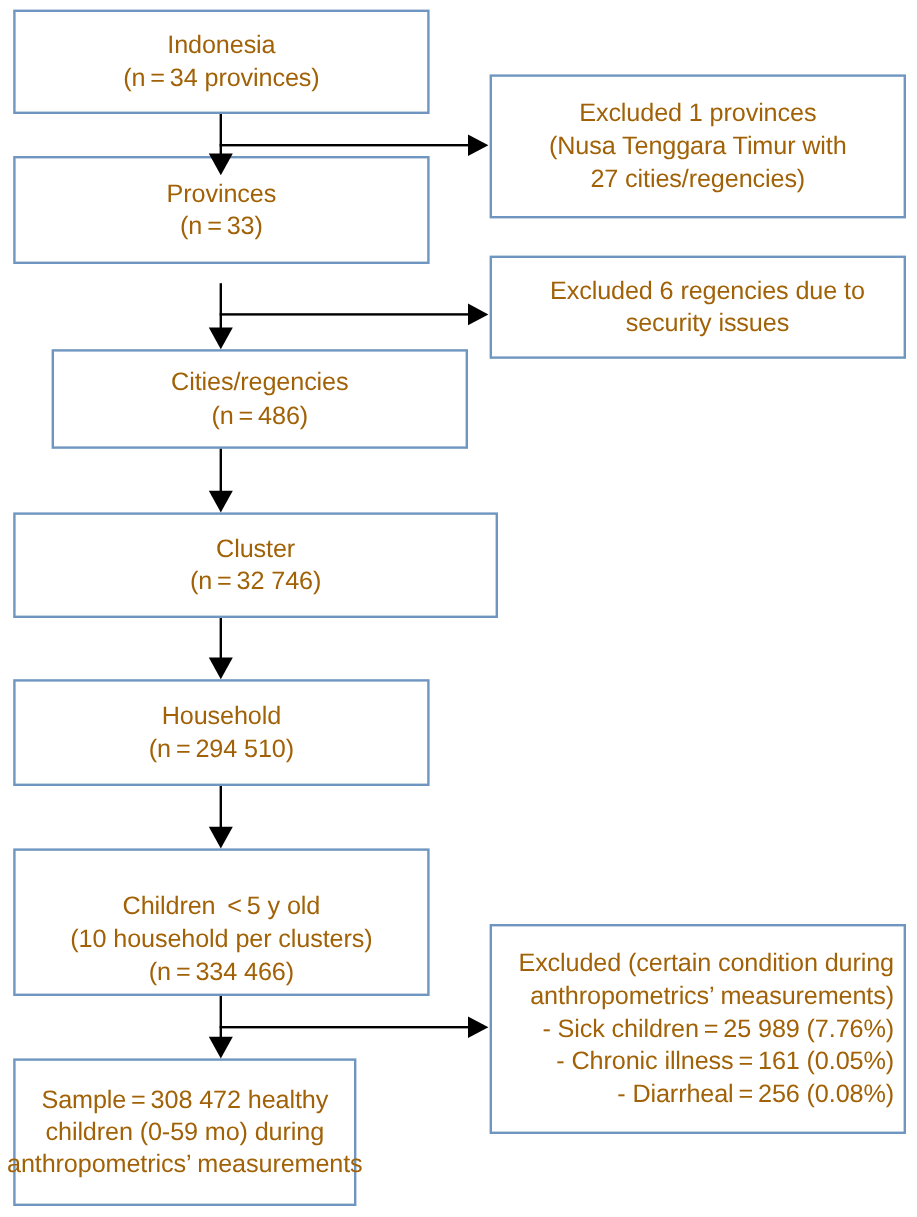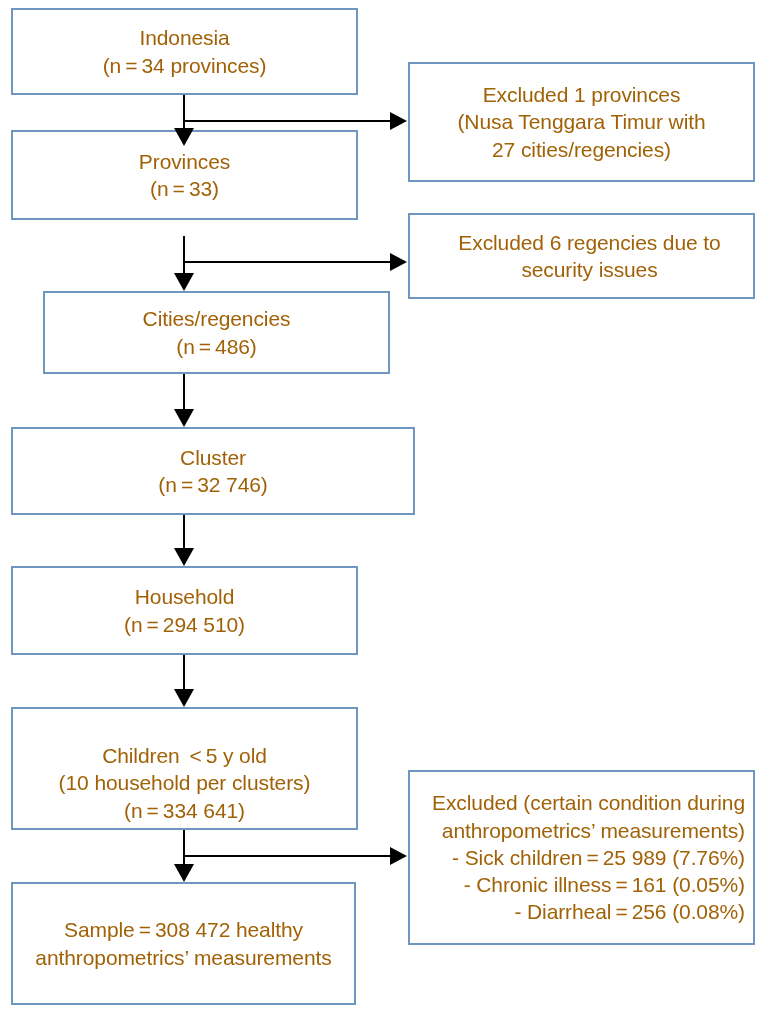--- a/index.html
+++ b/index.html
@@ -96,25 +96,26 @@
   </div>
 
   <div class="node" style="left:11px; top:566px; width:347px; height:89px;justify-content:center;">
     <div class="line">Household</div>
     <div class="line">(n = 294 510)</div>
   </div>
 
   <div class="node" style="left:11px; top:707px; width:347px; height:123px;justify-content:flex-end;">
     <div class="line">Children  &lt; 5 y old</div>
     <div class="line">(10 household per clusters)</div>
-    <div class="line">(n = 334 641)</div>
+    <div class="line">(n = 334 466)</div>
   </div>
 
-  <div class="node" style="left:11px; top:882px; width:345px; height:123px;">
+  <div class="node" style="left:11px; top:882px; width:286px; height:123px;">
     <div class="line">Sample = 308 472 healthy</div>
+    <div class="line">children (0-59 mo) during</div>
     <div class="line">anthropometrics’ measurements</div>
   </div>
 
   <div class="node" style="left:408px; top:62px; width:347px; height:120px;">
     <div class="line">Excluded 1 provinces</div>
     <div class="line">(Nusa Tenggara Timur with</div>
     <div class="line">27 cities/regencies)</div>
   </div>
 
   <div class="node" style="left:408px; top:213px; width:347px; height:86px;padding-left:24px;">

